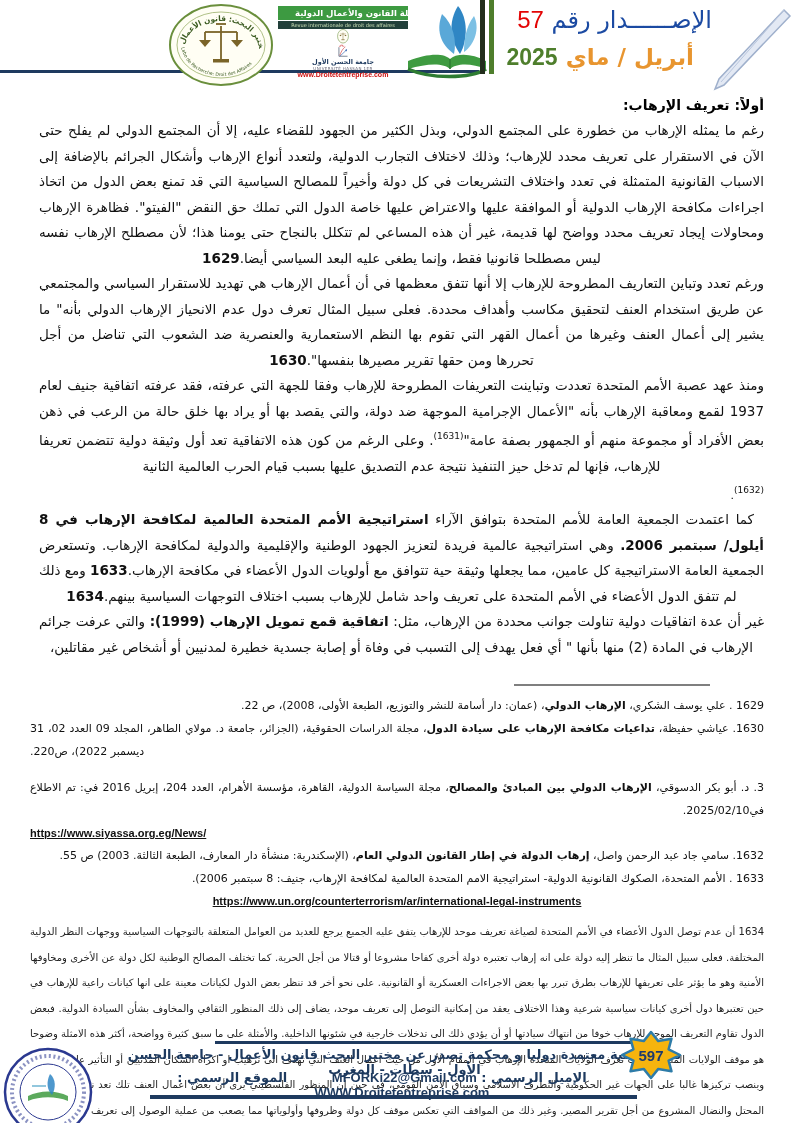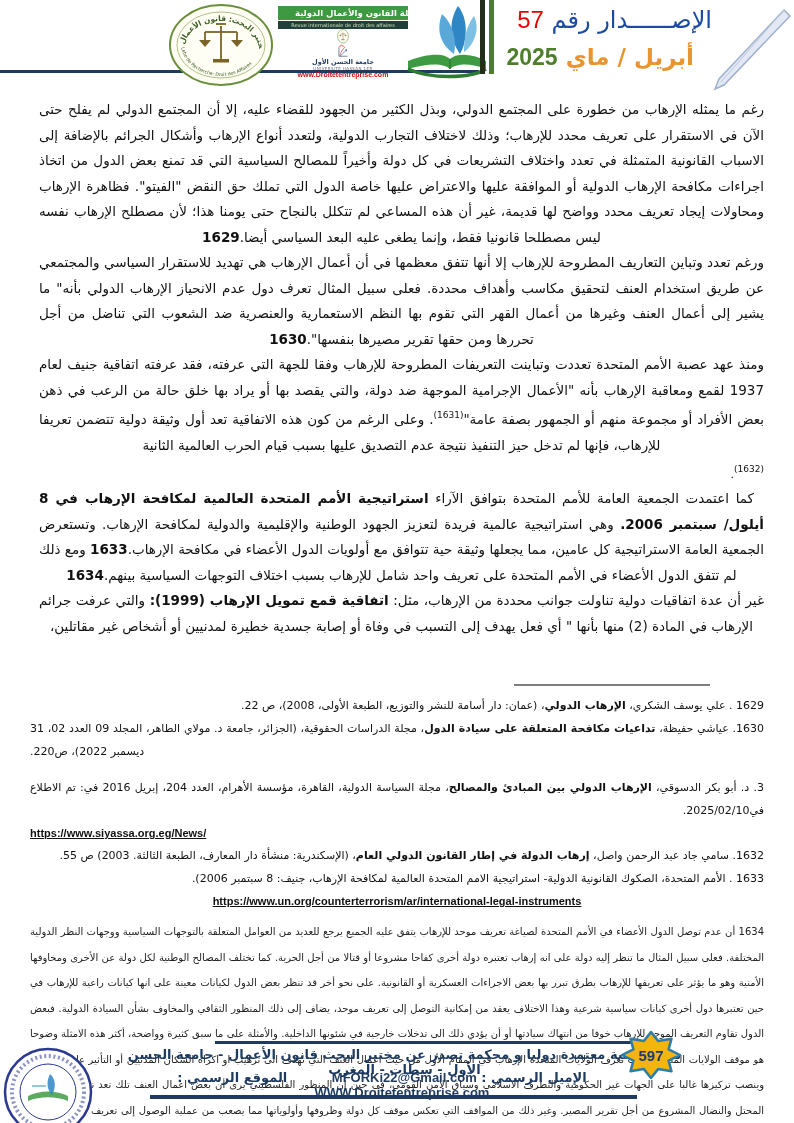--- a/index.html
+++ b/index.html
@@ -150,39 +150,40 @@
   </div>
 
   <div class="pen">
     <svg width="95" height="86" viewBox="0 0 95 86">
       <polygon points="87,4 93,10 27,79 18,83 22,73" fill="#e3e9f4" stroke="#9fb0cc" stroke-width="1.5"></polygon>
       <line x1="87" y1="4" x2="24" y2="76" stroke="#b9c6dd" stroke-width="1"></line>
     </svg>
   </div>
 
   <div class="bodytext">
+    <div class="title">أولاً: تعريف الإرهاب:</div>
 
     <p><span>رغم ما يمثله الإرهاب من خطورة على المجتمع الدولي، وبذل الكثير من الجهود للقضاء عليه، إلا أن المجتمع الدولي لم يفلح حتى الآن في الاستقرار على تعريف محدد للإرهاب؛ وذلك لاختلاف التجارب الدولية، ولتعدد أنواع الإرهاب وأشكال الجرائم بالإضافة إلى الاسباب القانونية المتمثلة في تعدد واختلاف التشريعات في كل دولة وأخيراً للمصالح السياسية التي قد تمنع بعض الدول من اتخاذ اجراءات مكافحة الإرهاب الدولية أو الموافقة عليها والاعتراض عليها خاصة الدول التي تملك حق النقض "الفيتو". فظاهرة الإرهاب ومحاولات إيجاد تعريف محدد وواضح لها قديمة، غير أن هذه المساعي لم تتكلل بالنجاح حتى يومنا هذا؛ لأن مصطلح الإرهاب نفسه ليس مصطلحا قانونيا فقط، وإنما يطغى عليه البعد السياسي أيضا.</span><span class="ref">1629</span></p>
 
     <p><span>ورغم تعدد وتباين التعاريف المطروحة للإرهاب إلا أنها تتفق معظمها في أن أعمال الإرهاب هي تهديد للاستقرار السياسي والمجتمعي عن طريق استخدام العنف لتحقيق مكاسب وأهداف محددة. فعلى سبيل المثال تعرف دول عدم الانحياز الإرهاب الدولي بأنه" ما يشير إلى أعمال العنف وغيرها من أعمال القهر التي تقوم بها النظم الاستعمارية والعنصرية ضد الشعوب التي تناضل من أجل تحررها ومن حقها تقرير مصيرها بنفسها".</span><span class="ref">1630</span></p>
 
     <p><span>ومنذ عهد عصبة الأمم المتحدة تعددت وتباينت التعريفات المطروحة للإرهاب وفقا للجهة التي عرفته، فقد عرفته اتفاقية جنيف لعام 1937 لقمع ومعاقبة الإرهاب بأنه "الأعمال الإجرامية الموجهة ضد دولة، والتي يقصد بها أو يراد بها خلق حالة من الرعب في ذهن بعض الأفراد أو مجموعة منهم أو الجمهور بصفة عامة"</span><span class="sup">(1631)</span><span>. وعلى الرغم من كون هذه الاتفاقية تعد أول وثيقة دولية تتضمن تعريفا للإرهاب، فإنها لم تدخل حيز التنفيذ نتيجة عدم التصديق عليها بسبب قيام الحرب العالمية الثانية</span></p>
     <div class="orphan-sup"><span class="sup">(1632)</span><span>.</span></div>
 
     <p class="indent"><span>كما اعتمدت الجمعية العامة للأمم المتحدة بتوافق الآراء </span><b>استراتيجية الأمم المتحدة العالمية لمكافحة الإرهاب في 8 أيلول/ سبتمبر 2006.</b><span> وهي استراتيجية عالمية فريدة لتعزيز الجهود الوطنية والإقليمية والدولية لمكافحة الإرهاب. وتستعرض الجمعية العامة الاستراتيجية كل عامين، مما يجعلها وثيقة حية تتوافق مع أولويات الدول الأعضاء في مكافحة الإرهاب.</span><span class="ref">1633</span><span> ومع ذلك لم تتفق الدول الأعضاء في الأمم المتحدة على تعريف واحد شامل للإرهاب بسبب اختلاف التوجهات السياسية بينهم.</span><span class="ref">1634</span></p>
 
     <p><span>غير أن عدة اتفاقيات دولية تناولت جوانب محددة من الإرهاب، مثل: </span><b>اتفاقية قمع تمويل الإرهاب (1999):</b><span> والتي عرفت جرائم الإرهاب في المادة (2) منها بأنها " أي فعل يهدف إلى التسبب في وفاة أو إصابة جسدية خطيرة لمدنيين أو أشخاص غير مقاتلين،</span></p>
   </div>
 
   <div class="fnsec">
     <div class="fnsep"></div>
 
     <div class="fn"><span>1629</span><span> . علي يوسف الشكري، </span><b>الإرهاب الدولي</b><span>، (عمان: دار أسامة للنشر والتوزيع، الطبعة الأولى، 2008)، ص 22.</span></div>
 
-    <div class="fn last-left"><span>1630</span><span>. عياشي حفيظة، </span><b>تداعيات مكافحة المتعلقة على سيادة الدول</b><span>، مجلة الدراسات الحقوقية، (الجزائر، جامعة د. مولاي الطاهر، المجلد 09 العدد 02، 31 ديسمبر 2022)، ص220.</span></div>
+    <div class="fn last-left"><span>1630</span><span>. عياشي حفيظة، </span><b>تداعيات مكافحة الإرهاب على سيادة الدول</b><span>، مجلة الدراسات الحقوقية، (الجزائر، جامعة د. مولاي الطاهر، المجلد 09 العدد 02، 31 ديسمبر 2022)، ص220.</span></div>
 
     <div class="fn gap-top"><span>3</span><span>. د. أبو بكر الدسوقي، </span><b>الإرهاب الدولي بين المبادئ والمصالح</b><span>، مجلة السياسة الدولية، القاهرة، مؤسسة الأهرام، العدد 204، إبريل 2016 في: تم الاطلاع في2025/02/10.</span></div>
     <div class="url-left">https://www.siyassa.org.eg/News/</div>
 
     <div class="fn"><span>1632</span><span>. سامي جاد عبد الرحمن واصل، </span><b>إرهاب الدولة في إطار القانون الدولي العام</b><span>، (الإسكندرية: منشأة دار المعارف، الطبعة الثالثة. 2003) ص 55.</span></div>
 
     <div class="fn"><span>1633</span><span> . الأمم المتحدة، الصكوك القانونية الدولية- استراتيجية الامم المتحدة العالمية لمكافحة الإرهاب، جنيف: 8 سبتمبر 2006).</span></div>
     <div class="url-center">https://www.un.org/counterterrorism/ar/international-legal-instruments</div>
 
     <div class="fn-big"><span>1634</span><span>  أن عدم توصل الدول الأعضاء في الأمم المتحدة لصياغة تعريف موحد للإرهاب يتفق عليه الجميع يرجع للعديد من العوامل المتعلقة بالتوجهات السياسية ووجهات النظر الدولية المختلفة. فعلى سبيل المثال ما تنظر إليه دولة على انه إرهاب تعتبره دولة أخرى كفاحا مشروعا أو قتالا من أجل الحرية. كما تختلف المصالح الوطنية لكل دولة عن الأخرى ومخاوفها الأمنية وهو ما يؤثر على تعريفها للإرهاب بطرق تبرر بها بعض الاجراءات العسكرية أو القانونية. على نحو أخر قد تنظر بعض الدول لكيانات معينة على انها كيانات راعية للإرهاب في حين تعتبرها دول أخرى كيانات سياسية شرعية وهذا الاختلاف يعقد من إمكانية التوصل إلى تعريف موحد، يضاف إلى ذلك المنظور الثقافي والمخاوف بشأن السيادة الدولية. فبعض الدول تقاوم التعريف الموحد للإرهاب خوفا من انتهاك سيادتها أو أن يؤدي ذلك الى تدخلات خارجية في شئونها الداخلية. والأمثلة على ما سبق كثيرة وواضحة، أكثر هذه الامثلة وضوحا هو موقف الولايات المتحدة، حيث تعرف الولايات المتحدة الإرهاب في المقام الأول من حيث اعمال العنف التي تهدف الى ترهيب او اكراه السكان المدنيين أو التأثير على الحكومة وينصب تركيزها غالبا على الجهات غير الحكومية والتطرف الاسلامي وسياق الامن القومي، في حين أن المنظور الفلسطيني يرى أن بعض اعمال العنف تلك تعد نوع من مقاومة المحتل والنضال المشروع من أجل تقرير المصير. وغير ذلك من المواقف التي تعكس موقف كل دولة وظروفها وأولوياتها مما يصعب من عملية الوصول إلى تعريف موحد للإرهاب يخدم مصالح جميع تلك الأطراف.</span></div>

